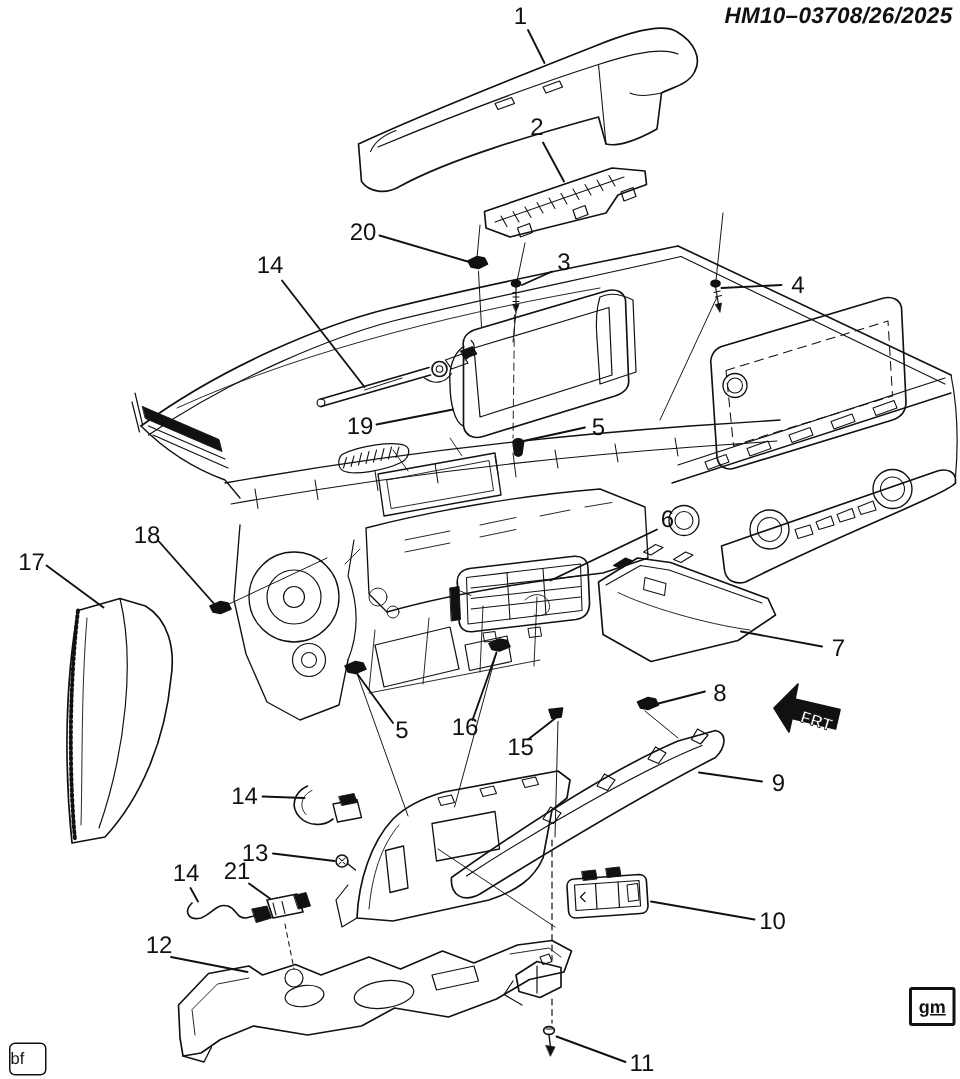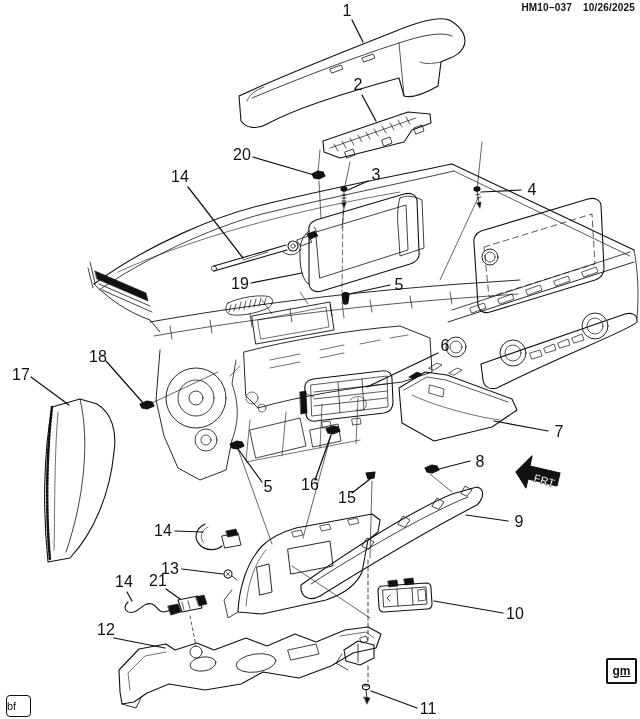--- a/index.html
+++ b/index.html
@@ -1,19 +1,19 @@
 <!DOCTYPE html>
 <html><head>
 <meta charset="utf-8">
 <style>
   html,body{margin:0;padding:0;background:#fff;}
   .stage{position:relative;width:640px;height:719px;background:#ffffff;
          font-family:"Liberation Sans",sans-serif;overflow:hidden;}
-  .drawing-header{position:absolute;top:2px;right:5px;display:flex;gap:11px;
-         font-size:10px;font-weight:700;color:#111;letter-spacing:.2px;}
+  .drawing-header{position:absolute;top:2px;right:5px;display:flex;
+         font-size:15px;font-weight:700;color:#111;letter-spacing:.2px;font-style:italic;}
   .page-code-box{position:absolute;left:6px;top:695px;width:23px;height:20px;
          border:1.4px solid #111;border-radius:4px;display:flex;align-items:center;
          font-size:11px;color:#111;}
   .gm-logo-box{position:absolute;left:606px;top:658px;width:27px;height:22px;
          border:2px solid #111;border-radius:2px;display:flex;align-items:center;
          justify-content:center;background:#fff;}
   .gm-logo-box span{font-size:12px;font-weight:bold;color:#111;line-height:1;
          text-decoration:underline;}
   svg.art{position:absolute;left:0;top:0;}
   .callout{font-family:"Liberation Sans",sans-serif;font-size:16px;fill:#111;
@@ -22,21 +22,21 @@
   .frt-text{font-family:"Liberation Sans",sans-serif;font-size:11px;font-weight:bold;
          fill:#ffffff;stroke:#111;stroke-width:.5;}
 </style>
 </head>
 <body>
 
 <div class="stage">
 
   <div class="drawing-header">
     <span>HM10–037</span>
-    <span>10/26/2025</span>
+    <span>08/26/2025</span>
   </div>
 
   <svg class="art" width="640" height="719" viewBox="0 0 640 719">
     <g stroke="#111" fill="none" stroke-width="1.1" stroke-linejoin="round" stroke-linecap="round">
 
       <g>
         <path d="M239,96 C280,77 340,53 396,31 C418,22 441,15 451,21 C463,28 468,39 463,48 C459,56 449,58 441,62 L438,86 C424,94 411,98 404,96 L399,78 C355,90 300,106 267,124 C257,130 246,128 241,121 Z"></path>
         <path d="M252,98 C300,78 355,57 399,43 C420,36 441,31 452,36" stroke-width=".8"></path>
         <path d="M247,101 C250,94 256,90 264,87" stroke-width=".7"></path>
         <path d="M399,43 L404,96" stroke-width=".7"></path>

